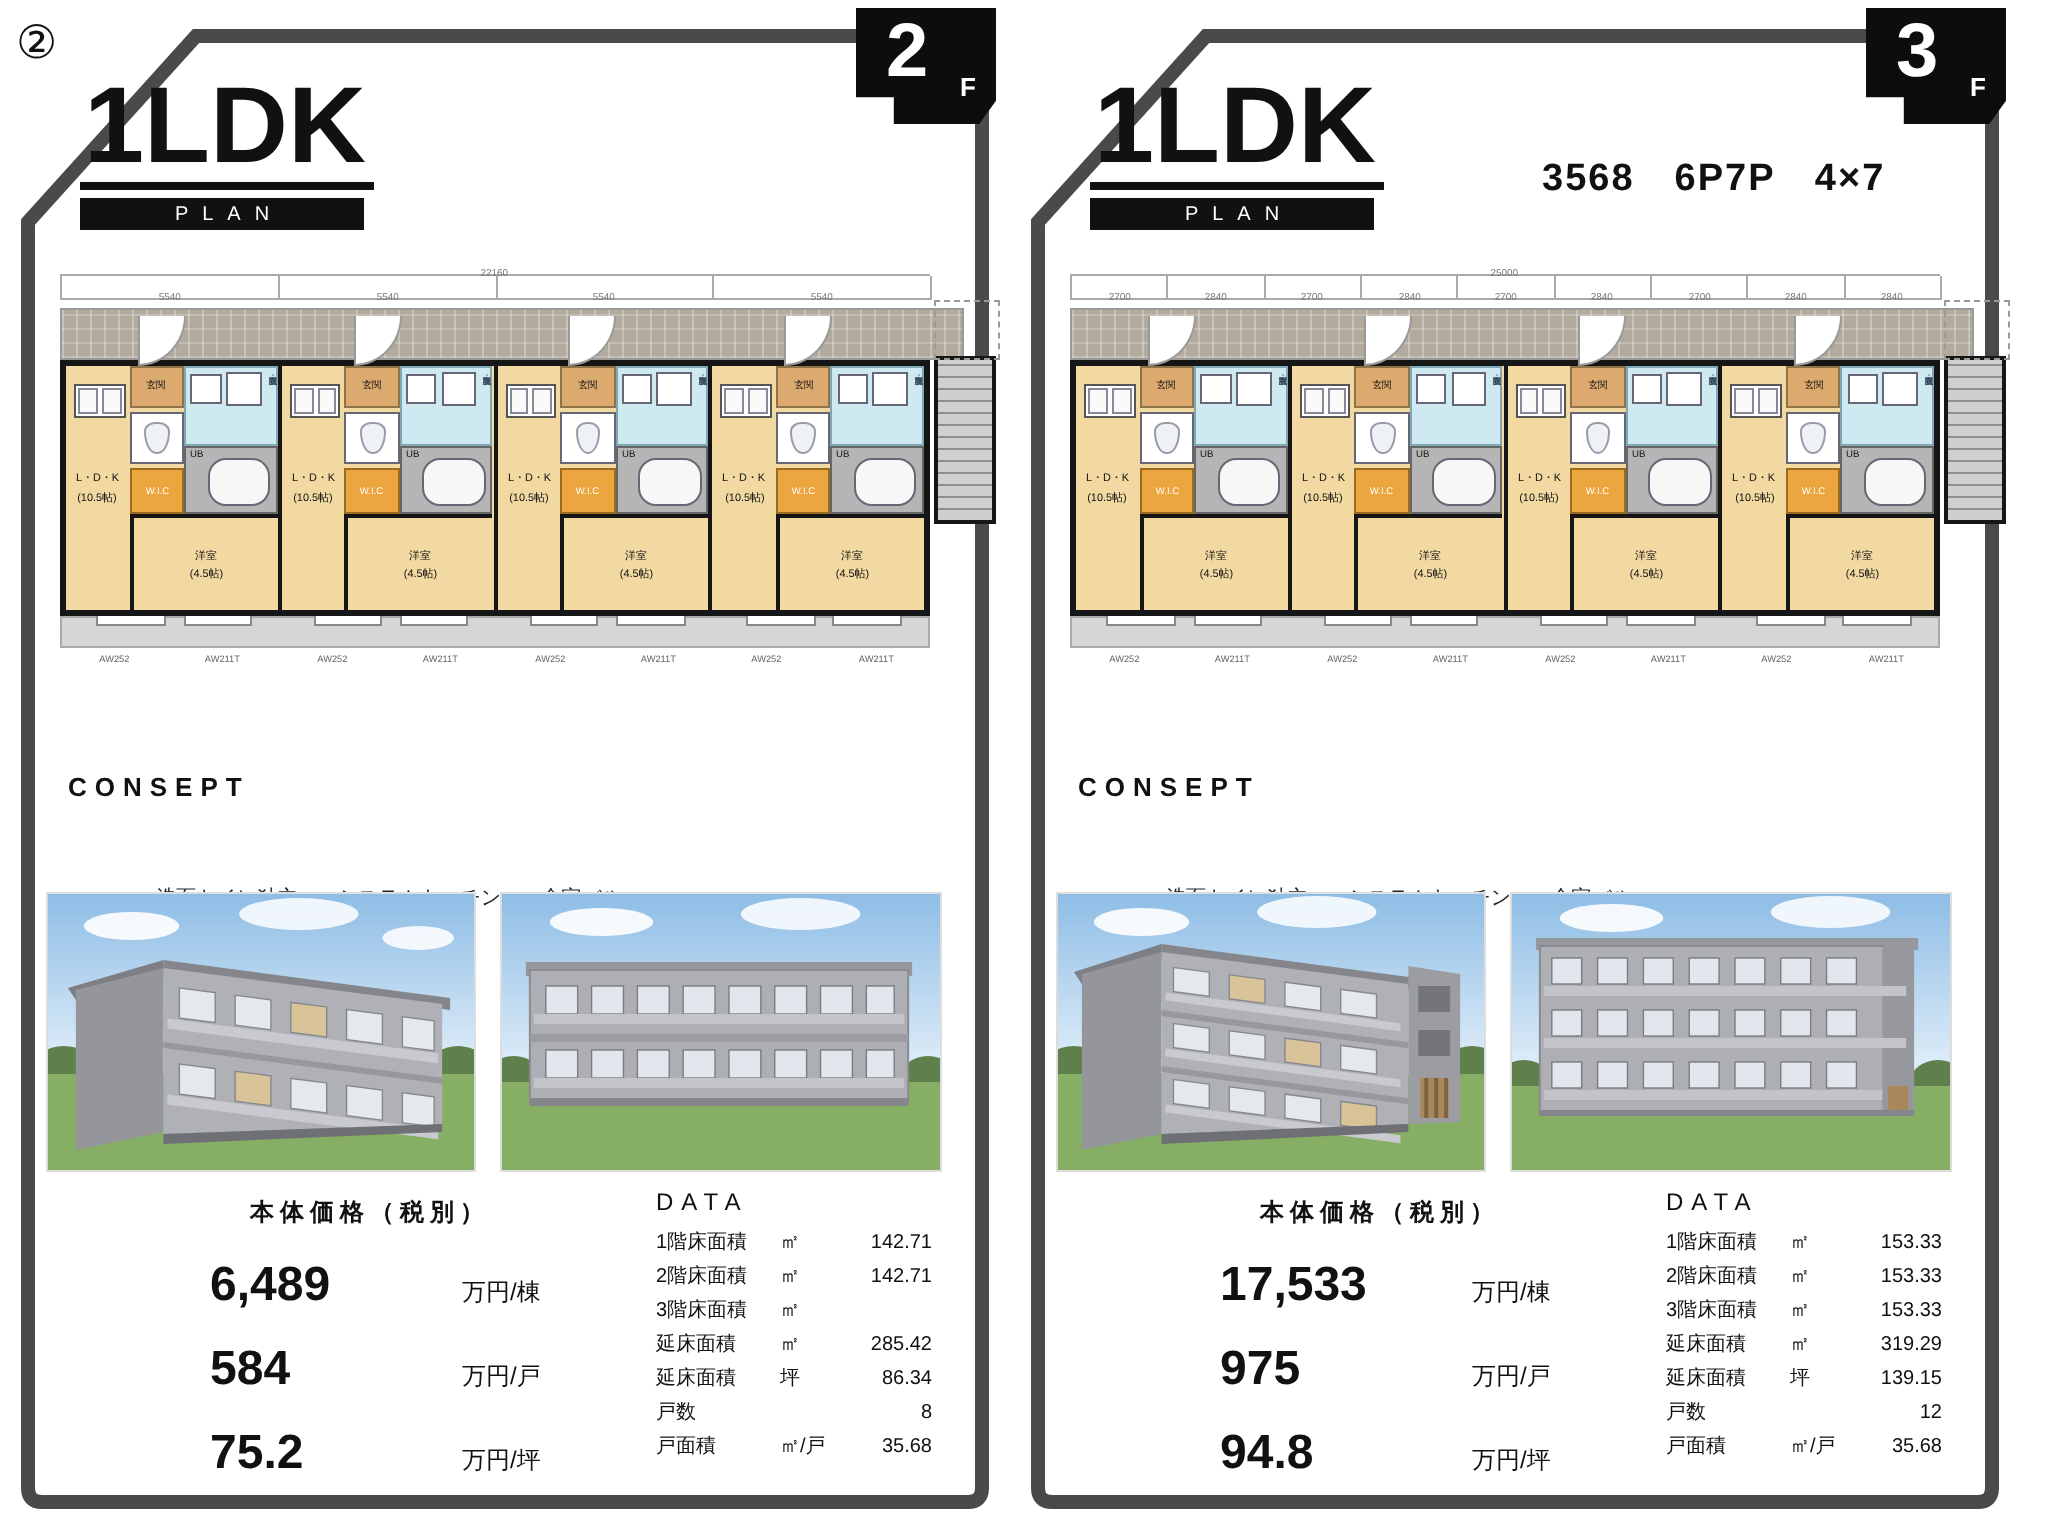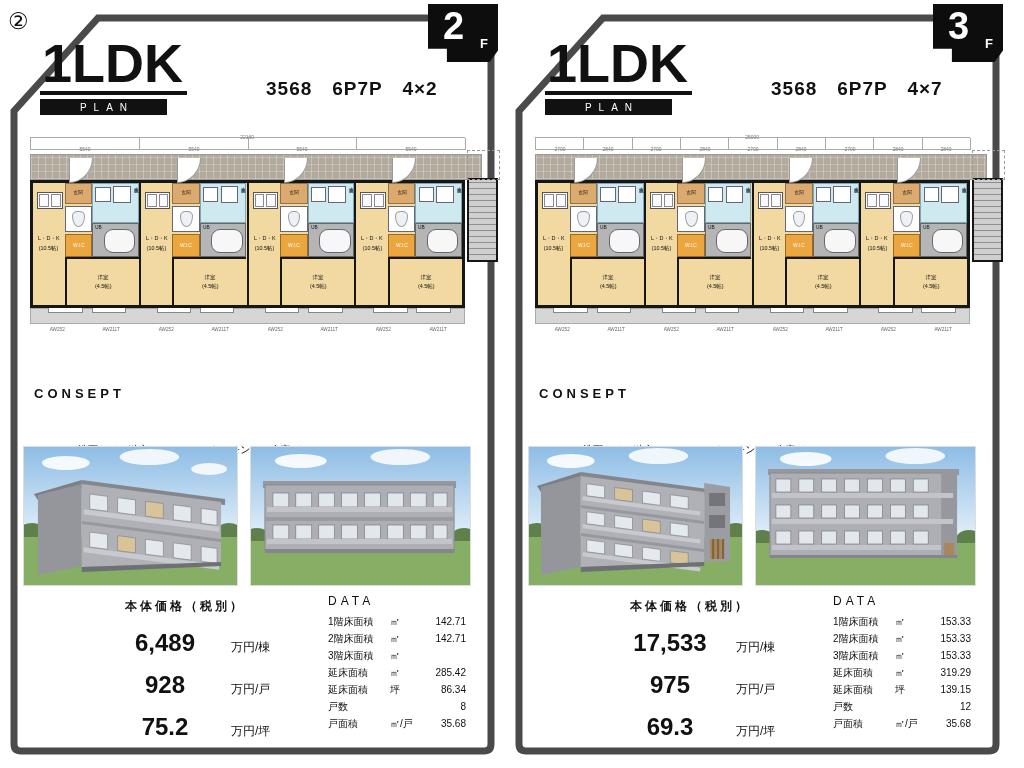--- a/index.html
+++ b/index.html
@@ -10,21 +10,21 @@
   .panel{position:absolute;top:0;width:492px;height:768px;}
   .frame{position:absolute;left:0;top:14px;}
   .tab{position:absolute;left:418px;top:4px;width:70px;height:58px;background:#0d0d0d;z-index:3;
        clip-path:polygon(0 0,100% 0,100% 80%,88% 100%,27% 100%,27% 77%,0 77%);}
   .tab-num{position:absolute;left:15px;top:1px;font-size:38px;font-weight:bold;color:#fff;}
   .tab-f{position:absolute;right:10px;bottom:11px;font-size:13px;font-weight:bold;color:#fff;}
 
   .title-block{position:absolute;left:30px;top:38px;}
   .title-block h1{margin:0;font-size:54px;font-weight:800;line-height:.95;letter-spacing:0;
                   border-bottom:4px solid #111;padding:0 4px 2px 2px;width:fit-content;}
-  .plan-bar{background:#111;color:#fff;width:127px;text-align:center;font-size:10px;
+  .plan-bar{background:#111;color:#fff;width:142px;text-align:center;font-size:10px;
             letter-spacing:7px;padding:3px 0 2px 7px;margin-top:4px;box-sizing:border-box;}
   .spec{position:absolute;left:256px;top:76px;font-size:19px;font-weight:bold;letter-spacing:1px;white-space:pre;}
 
   
   .plan{position:absolute;left:20px;top:126px;width:468px;height:222px;}
   .dim-total{position:relative;width:435px;height:11px;border-bottom:1px solid #aaa;text-align:center;}
   .dim-total span,.seg span{font-size:8px;transform:scale(.62);display:inline-block;color:#777;line-height:1.2;}
   .dim-segs{display:flex;width:435px;height:11px;border-bottom:1px solid #aaa;border-right:1px solid #aaa;}
   .seg{flex:1;border-left:1px solid #aaa;text-align:center;}
   .corridor{margin-top:4px;width:452px;height:26px;position:relative;border:1px solid #999;box-sizing:border-box;
@@ -76,21 +76,21 @@
   
   .render{position:absolute;top:446px;height:140px;border:1px solid #ddd;box-sizing:border-box;background:#cfe4f2;}
   .r1{left:13px;width:215px;}
   .r2{left:240px;width:221px;}
   .render svg{display:block;width:100%;height:100%;}
 
   
   .price{position:absolute;left:95px;top:598px;width:182px;}
   .price-h{font-size:12px;font-weight:bold;letter-spacing:3px;margin-left:20px;}
   .price-row{display:flex;align-items:baseline;margin-top:14px;}
-  .pr-val{flex:1;text-align:center;font-size:24px;font-weight:bold;letter-spacing:0;}
+  .pr-val{flex:1;text-align:left;font-size:24px;font-weight:bold;letter-spacing:0;}
   .pr-unit{width:56px;margin-left:6px;font-size:12px;font-weight:normal;}
   .datab{position:absolute;left:318px;top:594px;width:138px;}
   .data-h{font-size:12px;letter-spacing:4px;}
   .data-rows{margin-top:5px;}
   .data-row{display:flex;font-size:10px;line-height:17px;}
   .dr-label{width:62px;white-space:nowrap;}
   .dr-unit{width:34px;white-space:nowrap;}
   .dr-val{flex:1;text-align:right;}
 </style>
 </head>
@@ -104,21 +104,20 @@
       <path d="M88 4 L474 4 Q481 4 481 11 L481 730 Q481 737 474 737 L11 737 Q4 737 4 730 L4 97 Z" fill="none" stroke="#4a4a4a" stroke-width="7" stroke-linejoin="miter"></path>
     </svg>
     <div class="tab">
       <span class="tab-num">2</span>
       <span class="tab-f">F</span>
     </div>
     <div class="title-block">
       <h1>1LDK</h1>
       <div class="plan-bar">PLAN</div>
     </div>
-    <div class="spec">3568　6P7P　4×2</div>
 
     <div class="plan">
       <div class="dim-total"><span>22160</span></div>
       <div class="dim-segs">
           <div class="seg"><span>5540</span></div>
           <div class="seg"><span>5540</span></div>
           <div class="seg"><span>5540</span></div>
           <div class="seg"><span>5540</span></div>
         </div>
       <div class="corridor"></div>
@@ -367,21 +366,21 @@
     </div>
 
     <div class="price">
       <div class="price-h">本体価格（税別）</div>
       <div class="price-rows">
           <div class="price-row">
             <span class="pr-val">6,489</span>
             <span class="pr-unit">万円/棟</span>
           </div>
           <div class="price-row">
-            <span class="pr-val">928</span>
+            <span class="pr-val">584</span>
             <span class="pr-unit">万円/戸</span>
           </div>
           <div class="price-row">
             <span class="pr-val">75.2</span>
             <span class="pr-unit">万円/坪</span>
           </div>
         </div>
     </div>
     <div class="datab">
       <div class="data-h">DATA</div>
@@ -719,21 +718,21 @@
       <div class="price-rows">
           <div class="price-row">
             <span class="pr-val">17,533</span>
             <span class="pr-unit">万円/棟</span>
           </div>
           <div class="price-row">
             <span class="pr-val">975</span>
             <span class="pr-unit">万円/戸</span>
           </div>
           <div class="price-row">
-            <span class="pr-val">69.3</span>
+            <span class="pr-val">94.8</span>
             <span class="pr-unit">万円/坪</span>
           </div>
         </div>
     </div>
     <div class="datab">
       <div class="data-h">DATA</div>
       <div class="data-rows">
           <div class="data-row">
             <span class="dr-label">1階床面積</span>
             <span class="dr-unit">㎡</span>

